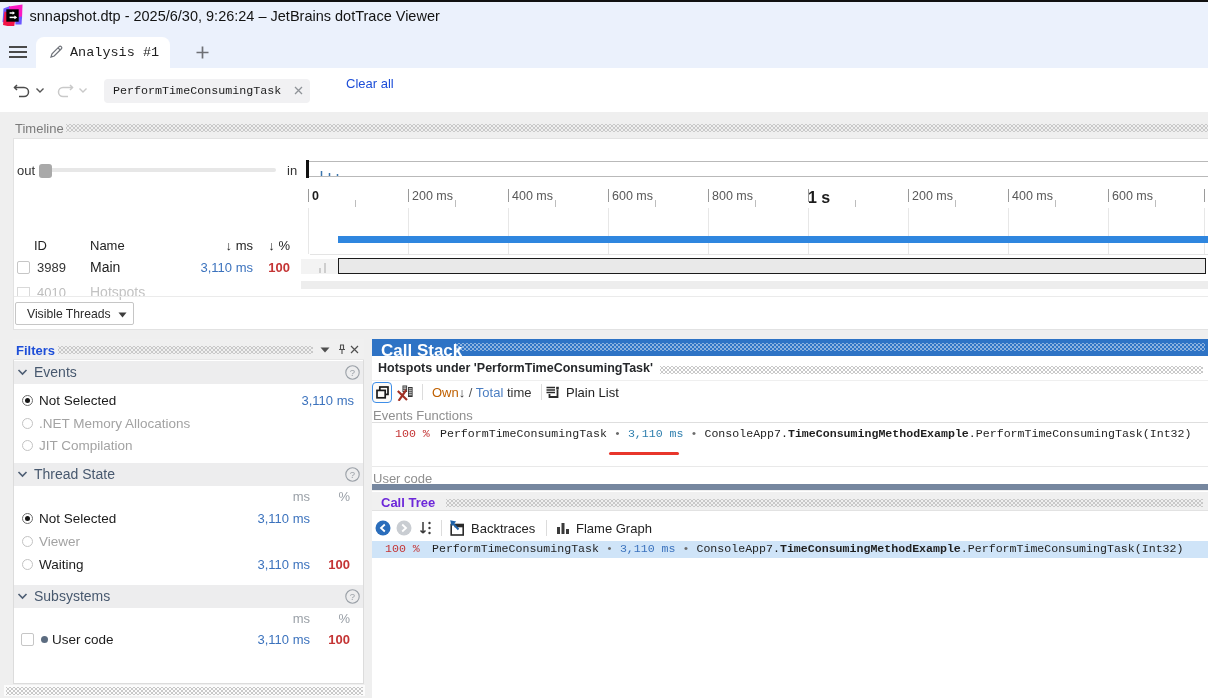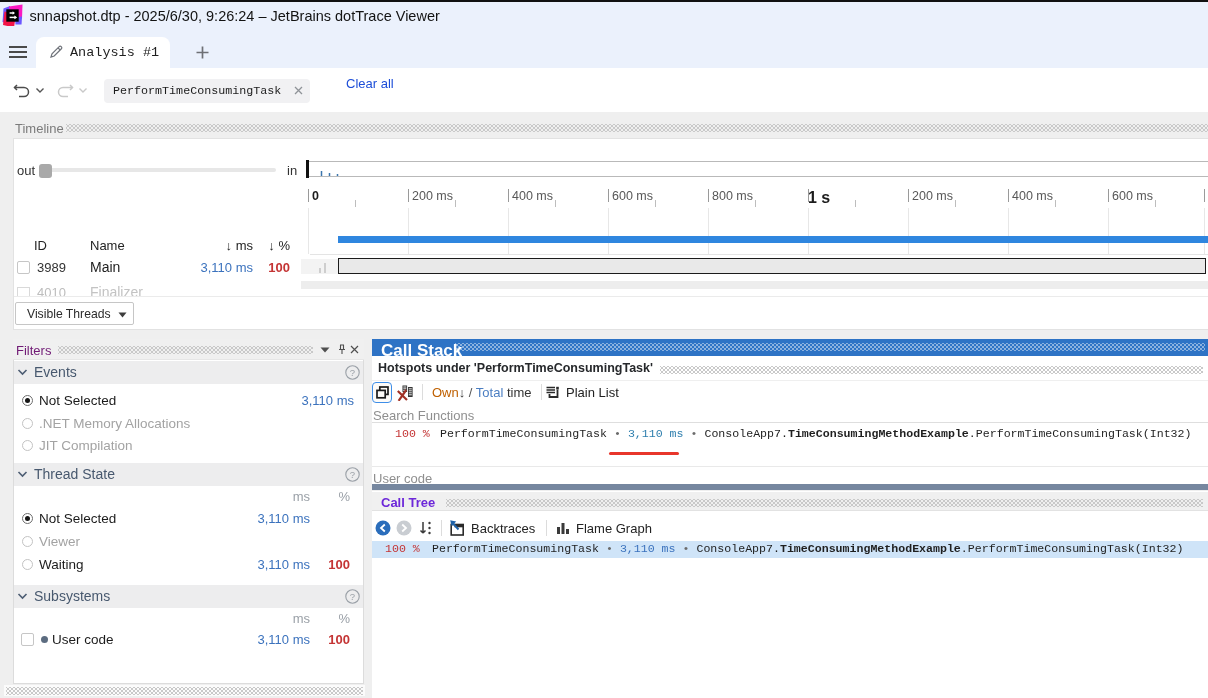--- a/index.html
+++ b/index.html
@@ -154,33 +154,33 @@
 <div class="abs red" style="left:250px;top:260px;width:40px;font-size:13px;font-weight:bold;text-align:right;">100</div>
 
 <div class="abs" style="left:301px;top:259px;width:37px;height:15px;background:#f3f3f3;"></div>
 <svg class="abs" style="left:318px;top:262px;" width="14" height="12" viewBox="0 0 14 12">
   <path d="M2 11 V6 M7 11 V1" stroke="#c2c2c2" stroke-width="1.5" fill="none"></path>
 </svg>
 <div class="abs" style="left:338px;top:258px;width:868px;height:16px;background:#e9e9e9;border:1px solid #1b1b1b;"></div>
 
 <div class="abs" style="left:17px;top:287px;width:13px;height:10px;border:1px solid #d9d9d9;border-bottom:none;background:#fff;"></div>
 <div class="abs" style="left:37px;top:285px;font-size:13px;color:#bdbdbd;">4010</div>
-<div class="abs" style="left:90px;top:284px;font-size:14px;color:#c3c3c3;">Finalizer</div>
+<div class="abs" style="left:90px;top:284px;font-size:14px;color:#c3c3c3;">Hotspots</div>
 <div class="abs" style="left:301px;top:281px;width:907px;height:8px;background:#ededed;"></div>
 <div class="abs" style="left:14px;top:296px;width:1194px;height:1px;background:#ebebeb;"></div>
 
 <div class="abs" style="left:15px;top:302px;width:119px;height:23px;background:#fff;border:1px solid #c6c6c6;border-radius:2px;"></div>
 <div class="abs" style="left:27px;top:307px;font-size:12.2px;color:#2b2b2b;">Visible Threads</div>
 <svg class="abs" style="left:118px;top:312px;" width="9" height="6" viewBox="0 0 9 6">
   <polygon points="0.5,0.5 8.5,0.5 4.5,5.5" fill="#3d3d3d"></polygon>
 </svg>
 
 <div class="abs" style="left:13px;top:339px;width:351px;height:345px;background:#fff;border:1px solid #dcdcdc;"></div>
 <div class="abs" style="left:13px;top:339px;width:351px;height:21px;background:#f0f0f0;border-bottom:1px solid #e6e6e6;"></div>
-<div class="abs" style="left:16px;top:343px;font-size:13px;color:#701a75;">Filters</div>
+<div class="abs" style="left:16px;top:343px;font-size:13px;color:#1d4ed8;font-weight:bold;">Filters</div>
 <div class="abs hatch" style="left:58px;top:346px;width:255px;height:8px;"></div>
 <svg class="abs" style="left:320px;top:347px;" width="10" height="6" viewBox="0 0 10 6">
     <polygon points="0.5,0.5 9.5,0.5 5,5.5" fill="#4f4f4f"></polygon>
   </svg>
 <svg class="abs" style="left:337px;top:344px;" width="10" height="11" viewBox="0 0 10 11">
   <path d="M3 1 h4 M3.5 1 v4 M6.5 1 v4 M2 5.5 h6 M5 5.5 v4.5" stroke="#4f4f4f" stroke-width="1.1" fill="none"></path>
 </svg>
 <svg class="abs" style="left:350px;top:345px;" width="9" height="9" viewBox="0 0 9 9">
     <path d="M1 1 L8 8 M8 1 L1 8" stroke="#4f4f4f" stroke-width="1.2"></path>
   </svg>
@@ -271,21 +271,21 @@
     <div class="abs" style="left:541px;top:384px;width:1px;height:16px;background:#dcdcdc;"></div>
     <svg class="abs" style="left:546px;top:386px;" width="14" height="13" viewBox="0 0 14 13">
      <path d="M0.5 1.5 H9 M0.5 4 H9 M0.5 6.5 H9" stroke="#2a2a2a" stroke-width="1.6"></path>
      <rect x="10.2" y="0.8" width="2.6" height="2.6" fill="#2a2a2a"></rect>
      <path d="M11.5 3.5 V11 H3.5 V8" fill="none" stroke="#2a2a2a" stroke-width="1.8"></path>
     </svg>
     <div class="abs" style="left:566px;top:385px;font-size:13px;color:#222;">Plain List</div>
   </div>
 
 <div class="abs" style="left:372px;top:406px;width:836px;height:17px;border-bottom:1px solid #dedede;"></div>
-<div class="abs" style="left:373px;top:408px;font-size:13px;color:#8f8f8f;">Search Functions</div>
+<div class="abs" style="left:373px;top:408px;font-size:13px;color:#8f8f8f;">Events Functions</div>
 
 <div class="abs mono red" style="left:395px;top:427px;font-size:11.6px;">100 %</div>
 <div class="abs mono" style="left:440px;top:427px;font-size:11.6px;color:#1f1f1f;">PerformTimeConsumingTask <span style="color:#6b6b6b;">•</span> <span style="color:#2f7fae;">3,110 ms</span> <span style="color:#6b6b6b;">•</span> ConsoleApp7.<b>TimeConsumingMethodExample</b>.PerformTimeConsumingTask(Int32)</div>
 <div class="abs" style="left:609px;top:452px;width:70px;height:3px;background:#e8362b;border-radius:2px;"></div>
 
 <div class="abs" style="left:372px;top:466px;width:836px;height:1px;background:#e9e9e9;"></div>
 <div class="abs" style="left:372px;top:380px;width:836px;height:1px;background:#efefef;"></div>
 <div class="abs" style="left:373px;top:471px;font-size:13px;color:#8f8f8f;">User code</div>
 
 <div class="abs" style="left:372px;top:484px;width:836px;height:6px;background:#76879f;"></div>

